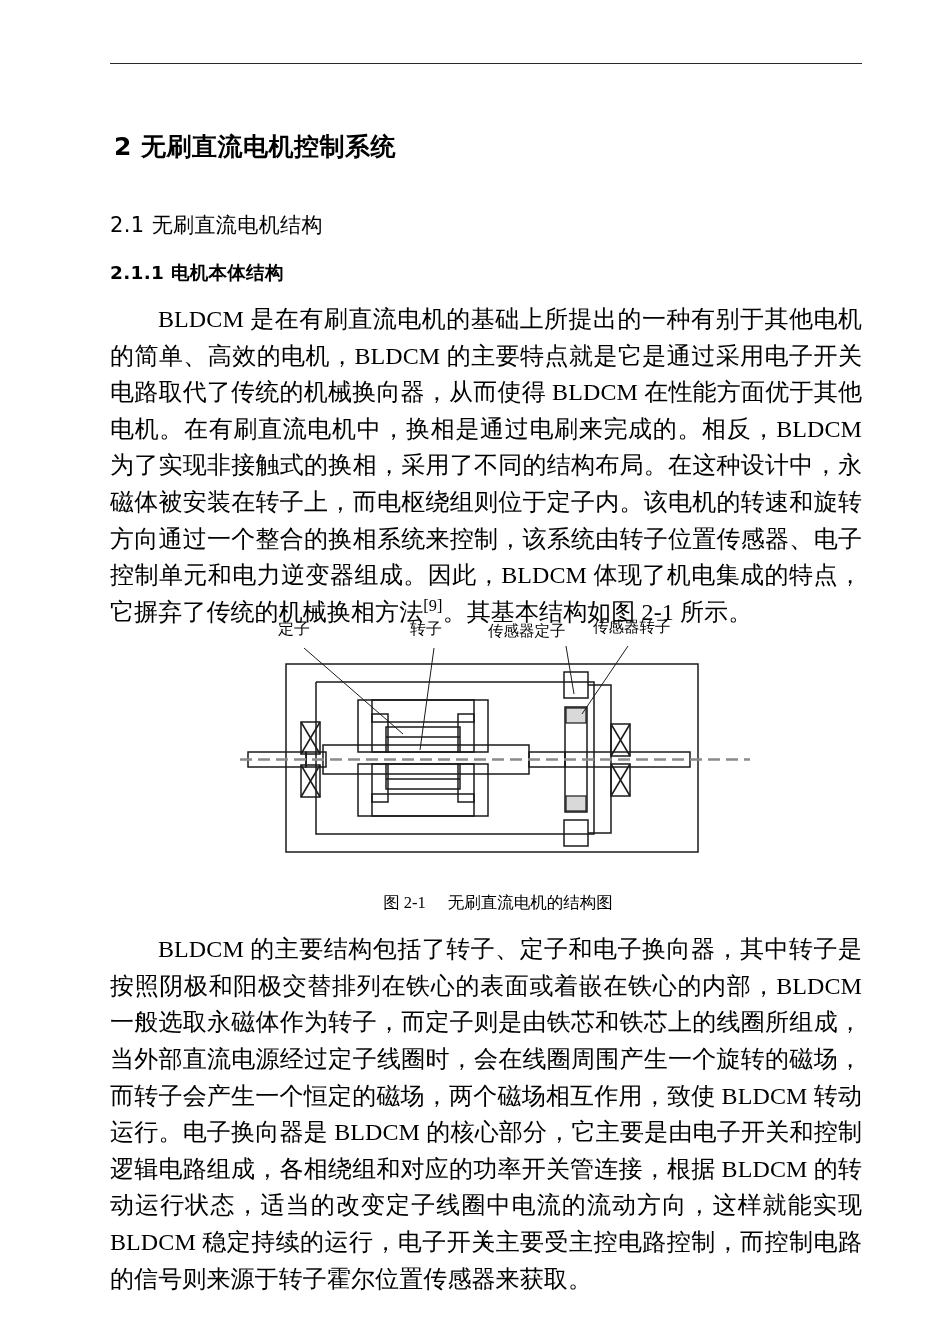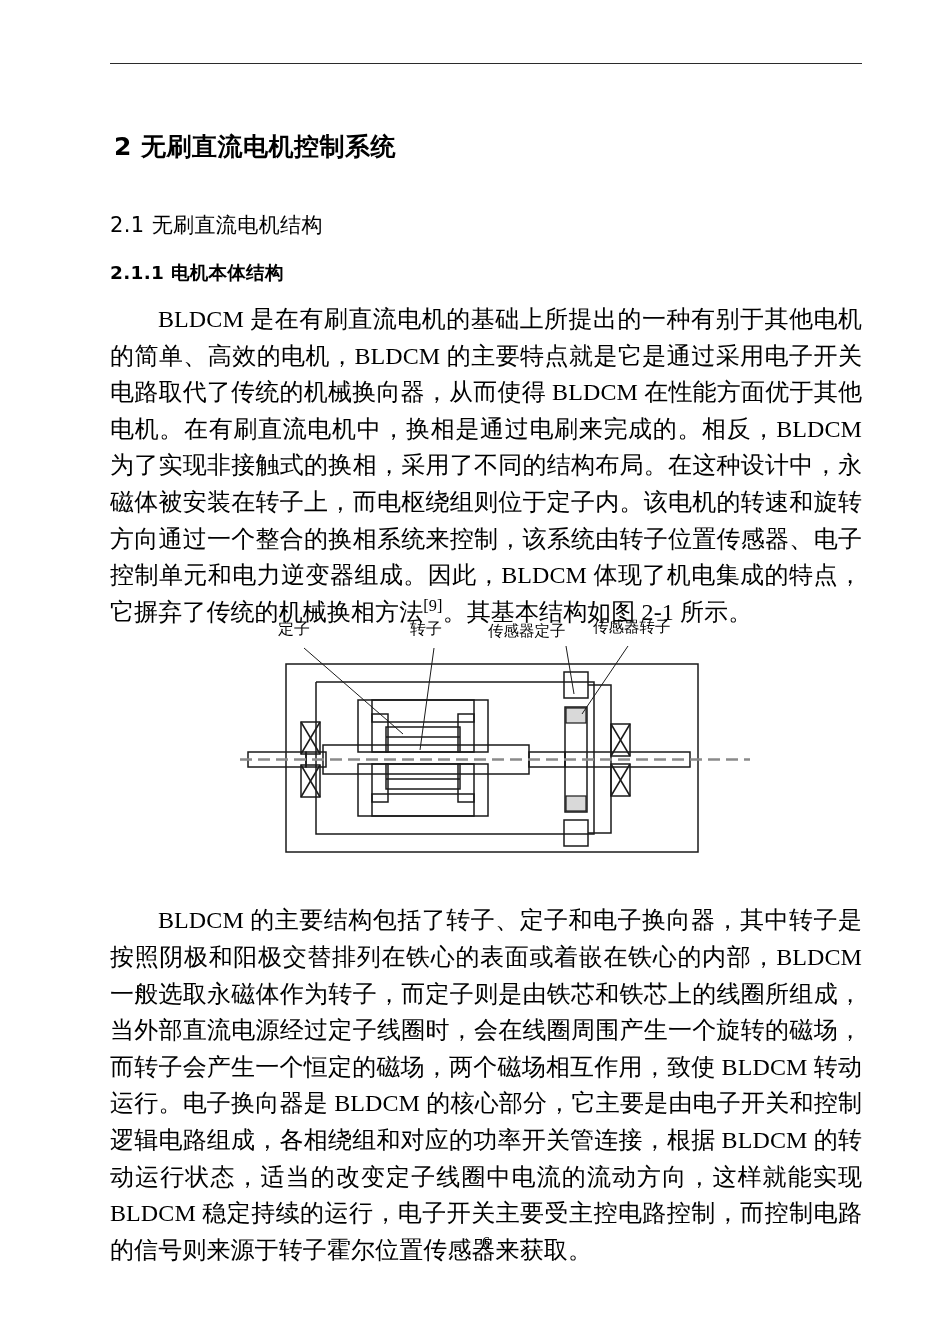--- a/index.html
+++ b/index.html
@@ -225,20 +225,21 @@
         </svg>
       </div>
 
       <div style="position:relative; height:0;">
         <div style="position:absolute; left:calc(50% - 260px + 40px); top:-268px; font-family:'DejaVu Sans','Liberation Sans',sans-serif; font-size:16px;">定子</div>
         <div style="position:absolute; left:calc(50% - 260px + 172px); top:-268px; font-family:Liberation Mono, monospace; font-size:16px;">转子</div>
         <div style="position:absolute; left:calc(50% - 260px + 250px); top:-266px; font-family:'DejaVu Sans','Liberation Sans',sans-serif; font-size:15.5px;">传感器定子</div>
         <div style="position:absolute; left:calc(50% - 260px + 355px); top:-270px; font-family:'DejaVu Sans','Liberation Sans',sans-serif; font-size:15.5px;text-align:right;">传感器转子</div>
       </div>
 
+      <figcaption class="figure-caption"><span>图 2-1</span><span class="fig-cap-gap"></span><span>无刷直流电机的结构图</span></figcaption>
     </figure>
 
     <p class="body-par par-2">BLDCM 的主要结构包括了转子、定子和电子换向器，其中转子是按照阴极和阳极交替排列在铁心的表面或着嵌在铁心的内部，BLDCM 一般选取永磁体作为转子，而定子则是由铁芯和铁芯上的线圈所组成，当外部直流电源经过定子线圈时，会在线圈周围产生一个旋转的磁场，而转子会产生一个恒定的磁场，两个磁场相互作用，致使 BLDCM 转动运行。电子换向器是 BLDCM 的核心部分，它主要是由电子开关和控制逻辑电路组成，各相绕组和对应的功率开关管连接，根据 BLDCM 的转动运行状态，适当的改变定子线圈中电流的流动方向，这样就能实现 BLDCM 稳定持续的运行，电子开关主要受主控电路控制，而控制电路的信号则来源于转子霍尔位置传感器来获取。</p>
   </div>
 
   <div class="footer">
     <span>6</span>
   </div>
 
 </div>

